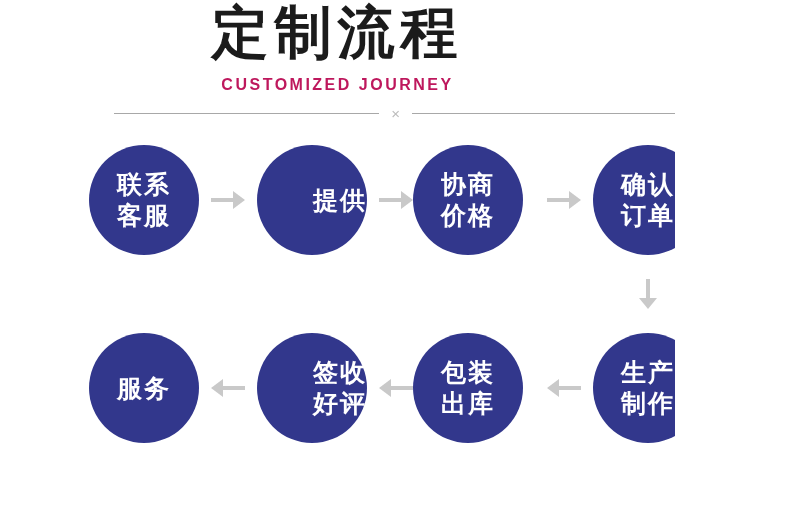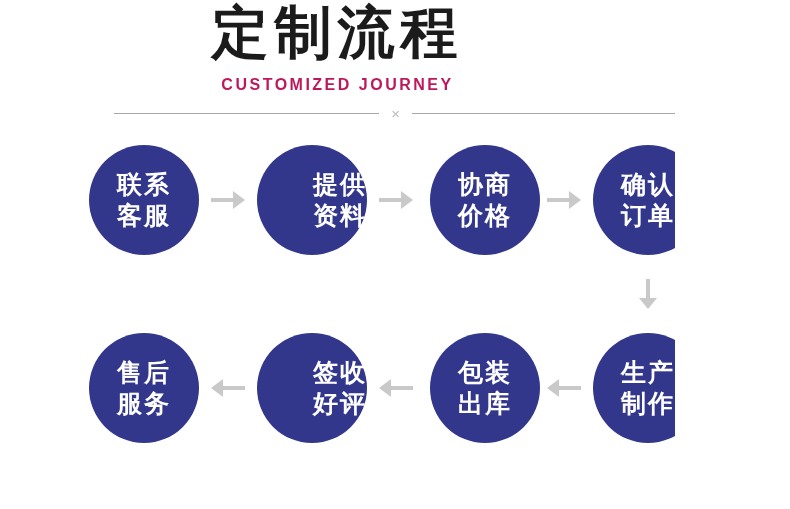--- a/index.html
+++ b/index.html
@@ -70,21 +70,21 @@
     text-align: center;
     font-size: 25px;
     font-weight: bold;
     line-height: 31px;
     letter-spacing: 2px;
   }
   .row-top    { top: 145px; }
   .row-bottom { top: 333px; }
   .col-1 { left: 89px; }
   .col-2 { left: 257px; align-items: flex-end; }
-  .col-3 { left: 430px; }
+  .col-3 { left: 413px; }
   .col-4 { left: 593px; align-items: center; }
 
   
   .h-arrow {
     position: absolute;
     width: 34px;
     height: 20px;
   }
   .h-arrow .shaft {
     position: absolute;
@@ -153,21 +153,20 @@
   <div class="step-circle row-top col-1">
     <span>联系</span>
     <span>客服</span>
   </div>
   <div class="h-arrow right arrow-top gap-1">
     <span class="shaft"></span>
     <span class="head"></span>
   </div>
   <div class="step-circle row-top col-2">
     <span>提供</span>
-    <span>资料</span>
   </div>
   <div class="h-arrow right arrow-top gap-2">
     <span class="shaft"></span>
     <span class="head"></span>
   </div>
   <div class="step-circle row-top col-3">
     <span>协商</span>
     <span>价格</span>
   </div>
   <div class="h-arrow right arrow-top gap-3">
@@ -178,21 +177,20 @@
     <span>确认</span>
     <span>订单</span>
   </div>
 
   <div class="v-arrow">
     <span class="shaft"></span>
     <span class="head"></span>
   </div>
 
   <div class="step-circle row-bottom col-1">
-    <span>售后</span>
     <span>服务</span>
   </div>
   <div class="h-arrow left arrow-bottom gap-1">
     <span class="shaft"></span>
     <span class="head"></span>
   </div>
   <div class="step-circle row-bottom col-2">
     <span>签收</span>
     <span>好评</span>
   </div>

